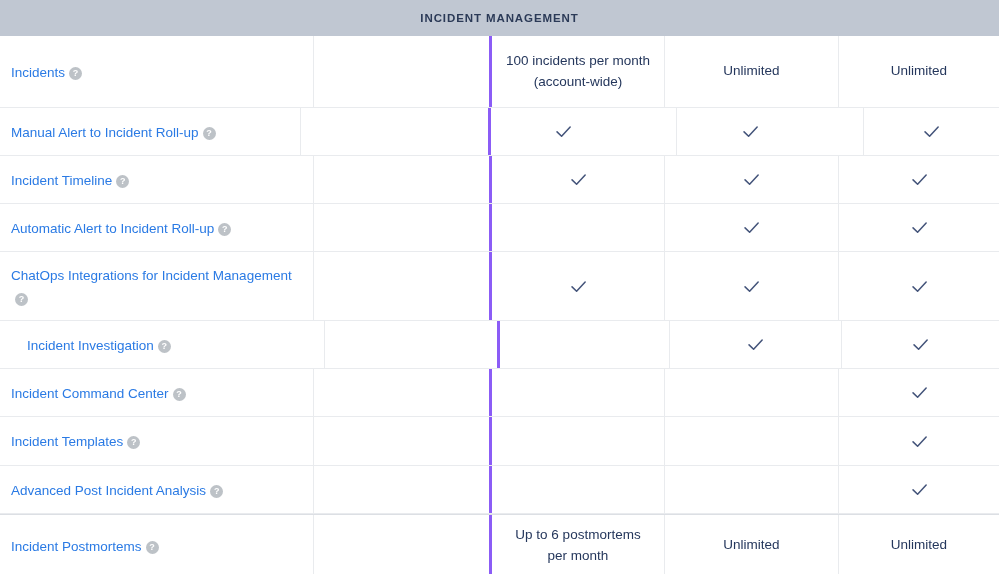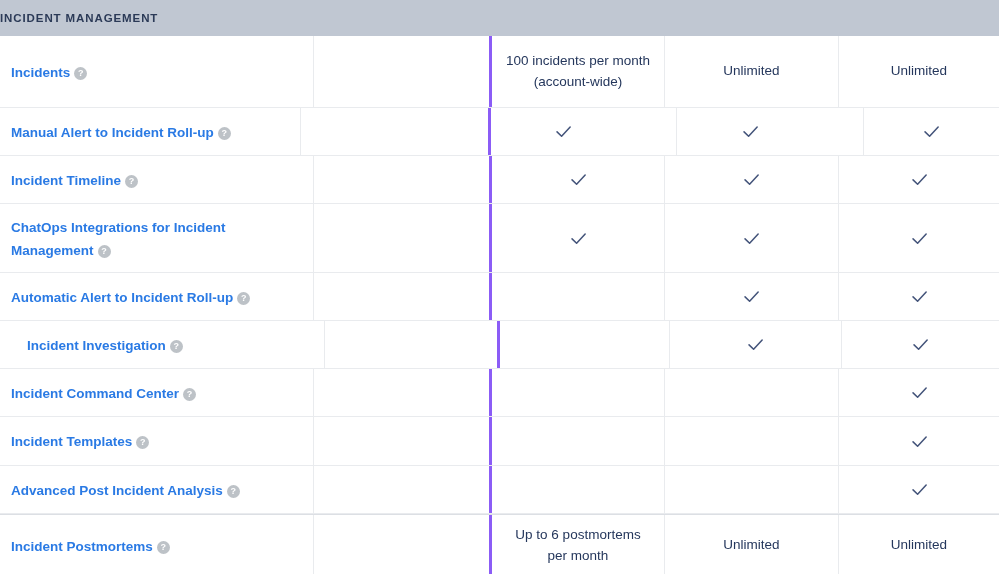--- a/index.html
+++ b/index.html
@@ -17,21 +17,21 @@
     width: 999px;
     position: relative;
   }
 
   
   .section-header {
     height: 36px;
     background: #c0c7d2;
     display: flex;
     align-items: center;
-    justify-content: flex-start;
+    justify-content: center;
   }
   .section-header-title {
     font-size: 11.5px;
     font-weight: bold;
     letter-spacing: 0.9px;
     color: #2b3a57;
     text-transform: uppercase;
     text-align: center;
   }
 
@@ -61,21 +61,21 @@
   .col-ent     { width: 161px; border-left: 1px solid #e9ebee; justify-content: center; }
 
   
   .feature-label-wrap {
     display: block;
     line-height: 1.45;
   }
   .feature-label {
     color: #2a7ae4;
     font-size: 13.5px;
-    font-weight: 700;
+    font-weight: 400;
     text-decoration: none;
     cursor: pointer;
   }
 
   .help-icon {
     display: inline-flex;
     align-items: center;
     justify-content: center;
     width: 13px;
     height: 13px;
@@ -181,20 +181,41 @@
           <svg class="check-icon" viewBox="0 0 20 20">
             <path d="M3.2 10.4 L8.0 15.0 L17.0 5.2"></path>
           </svg>
         </div>
         <div class="cell col-ent">
           <svg class="check-icon" viewBox="0 0 20 20">
             <path d="M3.2 10.4 L8.0 15.0 L17.0 5.2"></path>
           </svg>
         </div>
       </div>
+      <div class="feature-row" style="min-height: 48px;">
+        <div class="cell col-feature">
+          <span class="feature-label-wrap"><a class="feature-label">Automatic Alert to Incident Roll-up</a><span class="help-icon">?</span></span>
+        </div>
+        <div class="cell col-free">
+          <span class="empty-cell"></span>
+        </div>
+        <div class="cell col-pro">
+          <span class="empty-cell"></span>
+        </div>
+        <div class="cell col-biz">
+          <svg class="check-icon" viewBox="0 0 20 20">
+            <path d="M3.2 10.4 L8.0 15.0 L17.0 5.2"></path>
+          </svg>
+        </div>
+        <div class="cell col-ent">
+          <svg class="check-icon" viewBox="0 0 20 20">
+            <path d="M3.2 10.4 L8.0 15.0 L17.0 5.2"></path>
+          </svg>
+        </div>
+      </div>
       <div class="feature-row" style="min-height: 69px;">
         <div class="cell col-feature">
           <span class="feature-label-wrap"><a class="feature-label">ChatOps Integrations for Incident Management</a><span class="help-icon">?</span></span>
         </div>
         <div class="cell col-free">
           <span class="empty-cell"></span>
         </div>
         <div class="cell col-pro">
           <svg class="check-icon" viewBox="0 0 20 20">
             <path d="M3.2 10.4 L8.0 15.0 L17.0 5.2"></path>
@@ -204,102 +225,81 @@
           <svg class="check-icon" viewBox="0 0 20 20">
             <path d="M3.2 10.4 L8.0 15.0 L17.0 5.2"></path>
           </svg>
         </div>
         <div class="cell col-ent">
           <svg class="check-icon" viewBox="0 0 20 20">
             <path d="M3.2 10.4 L8.0 15.0 L17.0 5.2"></path>
           </svg>
         </div>
       </div>
+      <div class="feature-row" style="min-height: 48px; padding-left: 16px;">
+        <div class="cell col-feature">
+          <span class="feature-label-wrap"><a class="feature-label">Incident Investigation</a><span class="help-icon">?</span></span>
+        </div>
+        <div class="cell col-free">
+          <span class="empty-cell"></span>
+        </div>
+        <div class="cell col-pro">
+          <span class="empty-cell"></span>
+        </div>
+        <div class="cell col-biz">
+          <svg class="check-icon" viewBox="0 0 20 20">
+            <path d="M3.2 10.4 L8.0 15.0 L17.0 5.2"></path>
+          </svg>
+        </div>
+        <div class="cell col-ent">
+          <svg class="check-icon" viewBox="0 0 20 20">
+            <path d="M3.2 10.4 L8.0 15.0 L17.0 5.2"></path>
+          </svg>
+        </div>
+      </div>
       <div class="feature-row" style="min-height: 48px;">
         <div class="cell col-feature">
-          <span class="feature-label-wrap"><a class="feature-label">Automatic Alert to Incident Roll-up</a><span class="help-icon">?</span></span>
-        </div>
-        <div class="cell col-free">
-          <span class="empty-cell"></span>
-        </div>
-        <div class="cell col-pro">
-          <span class="empty-cell"></span>
-        </div>
-        <div class="cell col-biz">
-          <svg class="check-icon" viewBox="0 0 20 20">
-            <path d="M3.2 10.4 L8.0 15.0 L17.0 5.2"></path>
-          </svg>
-        </div>
-        <div class="cell col-ent">
-          <svg class="check-icon" viewBox="0 0 20 20">
-            <path d="M3.2 10.4 L8.0 15.0 L17.0 5.2"></path>
-          </svg>
-        </div>
-      </div>
-      <div class="feature-row" style="min-height: 48px; padding-left: 16px;">
-        <div class="cell col-feature">
-          <span class="feature-label-wrap"><a class="feature-label">Incident Investigation</a><span class="help-icon">?</span></span>
-        </div>
-        <div class="cell col-free">
-          <span class="empty-cell"></span>
-        </div>
-        <div class="cell col-pro">
-          <span class="empty-cell"></span>
-        </div>
-        <div class="cell col-biz">
-          <svg class="check-icon" viewBox="0 0 20 20">
-            <path d="M3.2 10.4 L8.0 15.0 L17.0 5.2"></path>
-          </svg>
+          <span class="feature-label-wrap"><a class="feature-label">Incident Command Center</a><span class="help-icon">?</span></span>
+        </div>
+        <div class="cell col-free">
+          <span class="empty-cell"></span>
+        </div>
+        <div class="cell col-pro">
+          <span class="empty-cell"></span>
+        </div>
+        <div class="cell col-biz">
+          <span class="empty-cell"></span>
+        </div>
+        <div class="cell col-ent">
+          <svg class="check-icon" viewBox="0 0 20 20">
+            <path d="M3.2 10.4 L8.0 15.0 L17.0 5.2"></path>
+          </svg>
+        </div>
+      </div>
+      <div class="feature-row" style="min-height: 49px;">
+        <div class="cell col-feature">
+          <span class="feature-label-wrap"><a class="feature-label">Incident Templates</a><span class="help-icon">?</span></span>
+        </div>
+        <div class="cell col-free">
+          <span class="empty-cell"></span>
+        </div>
+        <div class="cell col-pro">
+          <span class="empty-cell"></span>
+        </div>
+        <div class="cell col-biz">
+          <span class="empty-cell"></span>
         </div>
         <div class="cell col-ent">
           <svg class="check-icon" viewBox="0 0 20 20">
             <path d="M3.2 10.4 L8.0 15.0 L17.0 5.2"></path>
           </svg>
         </div>
       </div>
       <div class="feature-row" style="min-height: 48px;">
         <div class="cell col-feature">
-          <span class="feature-label-wrap"><a class="feature-label">Incident Command Center</a><span class="help-icon">?</span></span>
-        </div>
-        <div class="cell col-free">
-          <span class="empty-cell"></span>
-        </div>
-        <div class="cell col-pro">
-          <span class="empty-cell"></span>
-        </div>
-        <div class="cell col-biz">
-          <span class="empty-cell"></span>
-        </div>
-        <div class="cell col-ent">
-          <svg class="check-icon" viewBox="0 0 20 20">
-            <path d="M3.2 10.4 L8.0 15.0 L17.0 5.2"></path>
-          </svg>
-        </div>
-      </div>
-      <div class="feature-row" style="min-height: 49px;">
-        <div class="cell col-feature">
-          <span class="feature-label-wrap"><a class="feature-label">Incident Templates</a><span class="help-icon">?</span></span>
-        </div>
-        <div class="cell col-free">
-          <span class="empty-cell"></span>
-        </div>
-        <div class="cell col-pro">
-          <span class="empty-cell"></span>
-        </div>
-        <div class="cell col-biz">
-          <span class="empty-cell"></span>
-        </div>
-        <div class="cell col-ent">
-          <svg class="check-icon" viewBox="0 0 20 20">
-            <path d="M3.2 10.4 L8.0 15.0 L17.0 5.2"></path>
-          </svg>
-        </div>
-      </div>
-      <div class="feature-row" style="min-height: 48px;">
-        <div class="cell col-feature">
           <span class="feature-label-wrap"><a class="feature-label">Advanced Post Incident Analysis</a><span class="help-icon">?</span></span>
         </div>
         <div class="cell col-free">
           <span class="empty-cell"></span>
         </div>
         <div class="cell col-pro">
           <span class="empty-cell"></span>
         </div>
         <div class="cell col-biz">
           <span class="empty-cell"></span>

